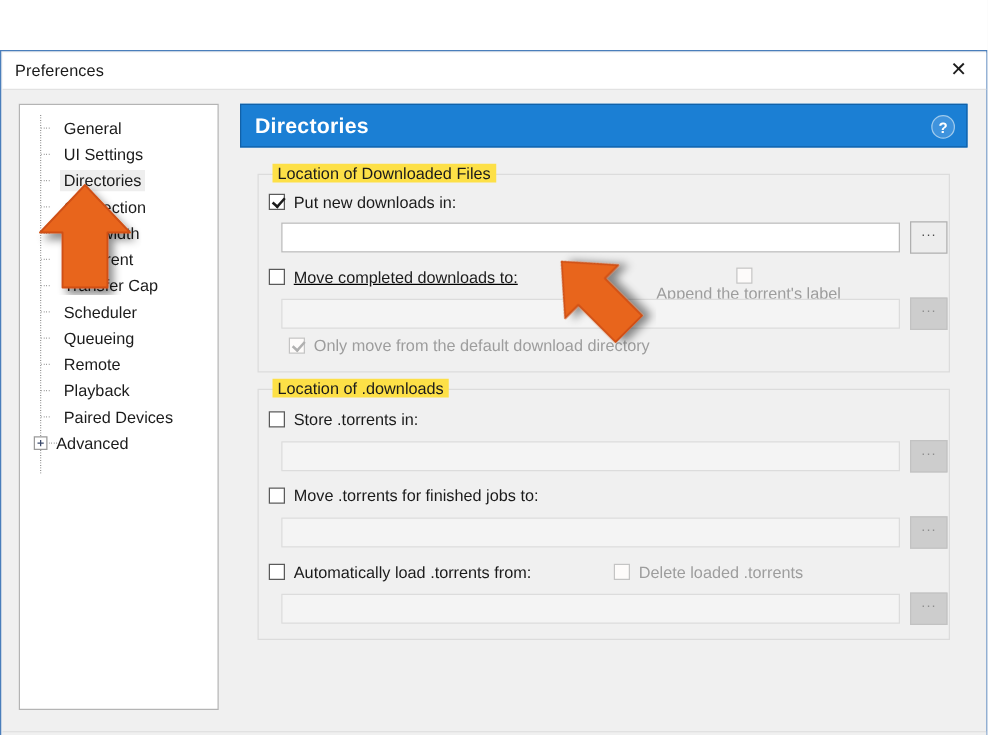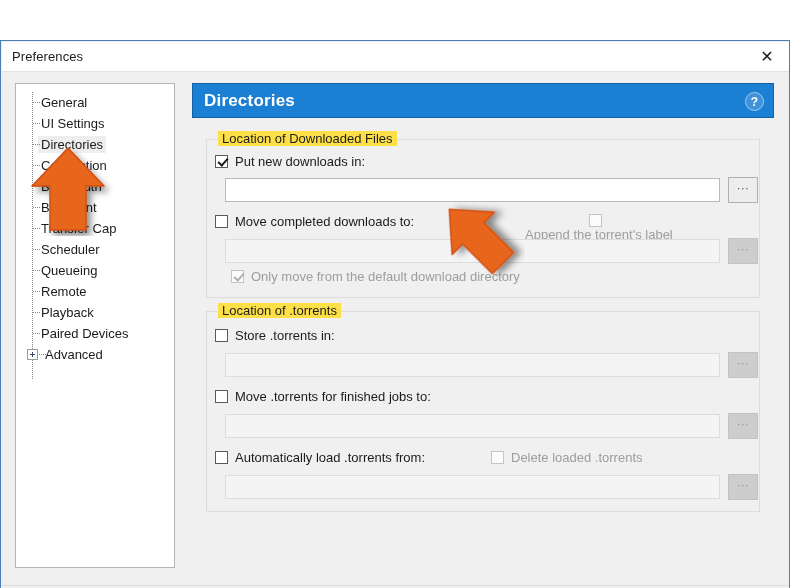--- a/index.html
+++ b/index.html
@@ -69,21 +69,21 @@
     width: 160px; height: 485px;
     background: #ffffff;
     border: 1px solid #b4b4b4;
     overflow: hidden;
   }
   .tree-item {
     position: relative;
     height: 21px;
     display: flex;
     align-items: center;
-    padding-left: 22px;
+    padding-left: 32px;
     font-size: 13px;
     color: #1b1b1b;
     white-space: nowrap;
   }
   .tree-item:first-child { margin-top: 8px; }
   .tree-item .label {
     padding: 0 3px;
     line-height: 17px;
   }
   .tree-item.selected .label {
@@ -445,40 +445,40 @@
 
       <div class="cbrow" style="left:23px; top:71px;">
         <span class="cbox checked"></span>
         <span class="cblabel">Put new downloads in:</span>
       </div>
       <div class="field-row" style="left:33px; top:94px;">
         <input class="tinput" type="text" style="width: 495px;" value="">
         <div class="browse">···</div>
       </div>
 
-      <div class="cbrow" style="left:23px; top:131px;">
+      <div class="cbrow" style="left:23px; top:131px;text-decoration:underline;">
         <span class="cbox"></span>
         <span class="cblabel">Move completed downloads to:</span>
       </div>
       <div class="cbrow" style="left:326px; top:131px;flex-direction:column;">
         <span class="cbox disabled"></span>
         <span class="cblabel dim">Append the torrent's label</span>
       </div>
       <div class="field-row" style="left:33px; top:155px;">
         <input class="tinput disabled" type="text" style="width: 495px;" disabled="" value="">
         <div class="browse disabled">···</div>
       </div>
 
       <div class="cbrow" style="left:39px; top:186px;">
         <span class="cbox checked disabled"></span>
         <span class="cblabel dim">Only move from the default download directory</span>
       </div>
 
       <div class="groupbox" style="left:14px; top:228px; width:554px; height:201px;">
-        <div class="gb-title">Location of .torrents</div>
+        <div class="gb-title">Location of .downloads</div>
       </div>
 
       <div class="cbrow" style="left:23px; top:245px;">
         <span class="cbox"></span>
         <span class="cblabel">Store .torrents in:</span>
       </div>
       <div class="field-row" style="left:33px; top:269px;">
         <input class="tinput disabled" type="text" style="width: 495px;" disabled="" value="">
         <div class="browse disabled">···</div>
       </div>

